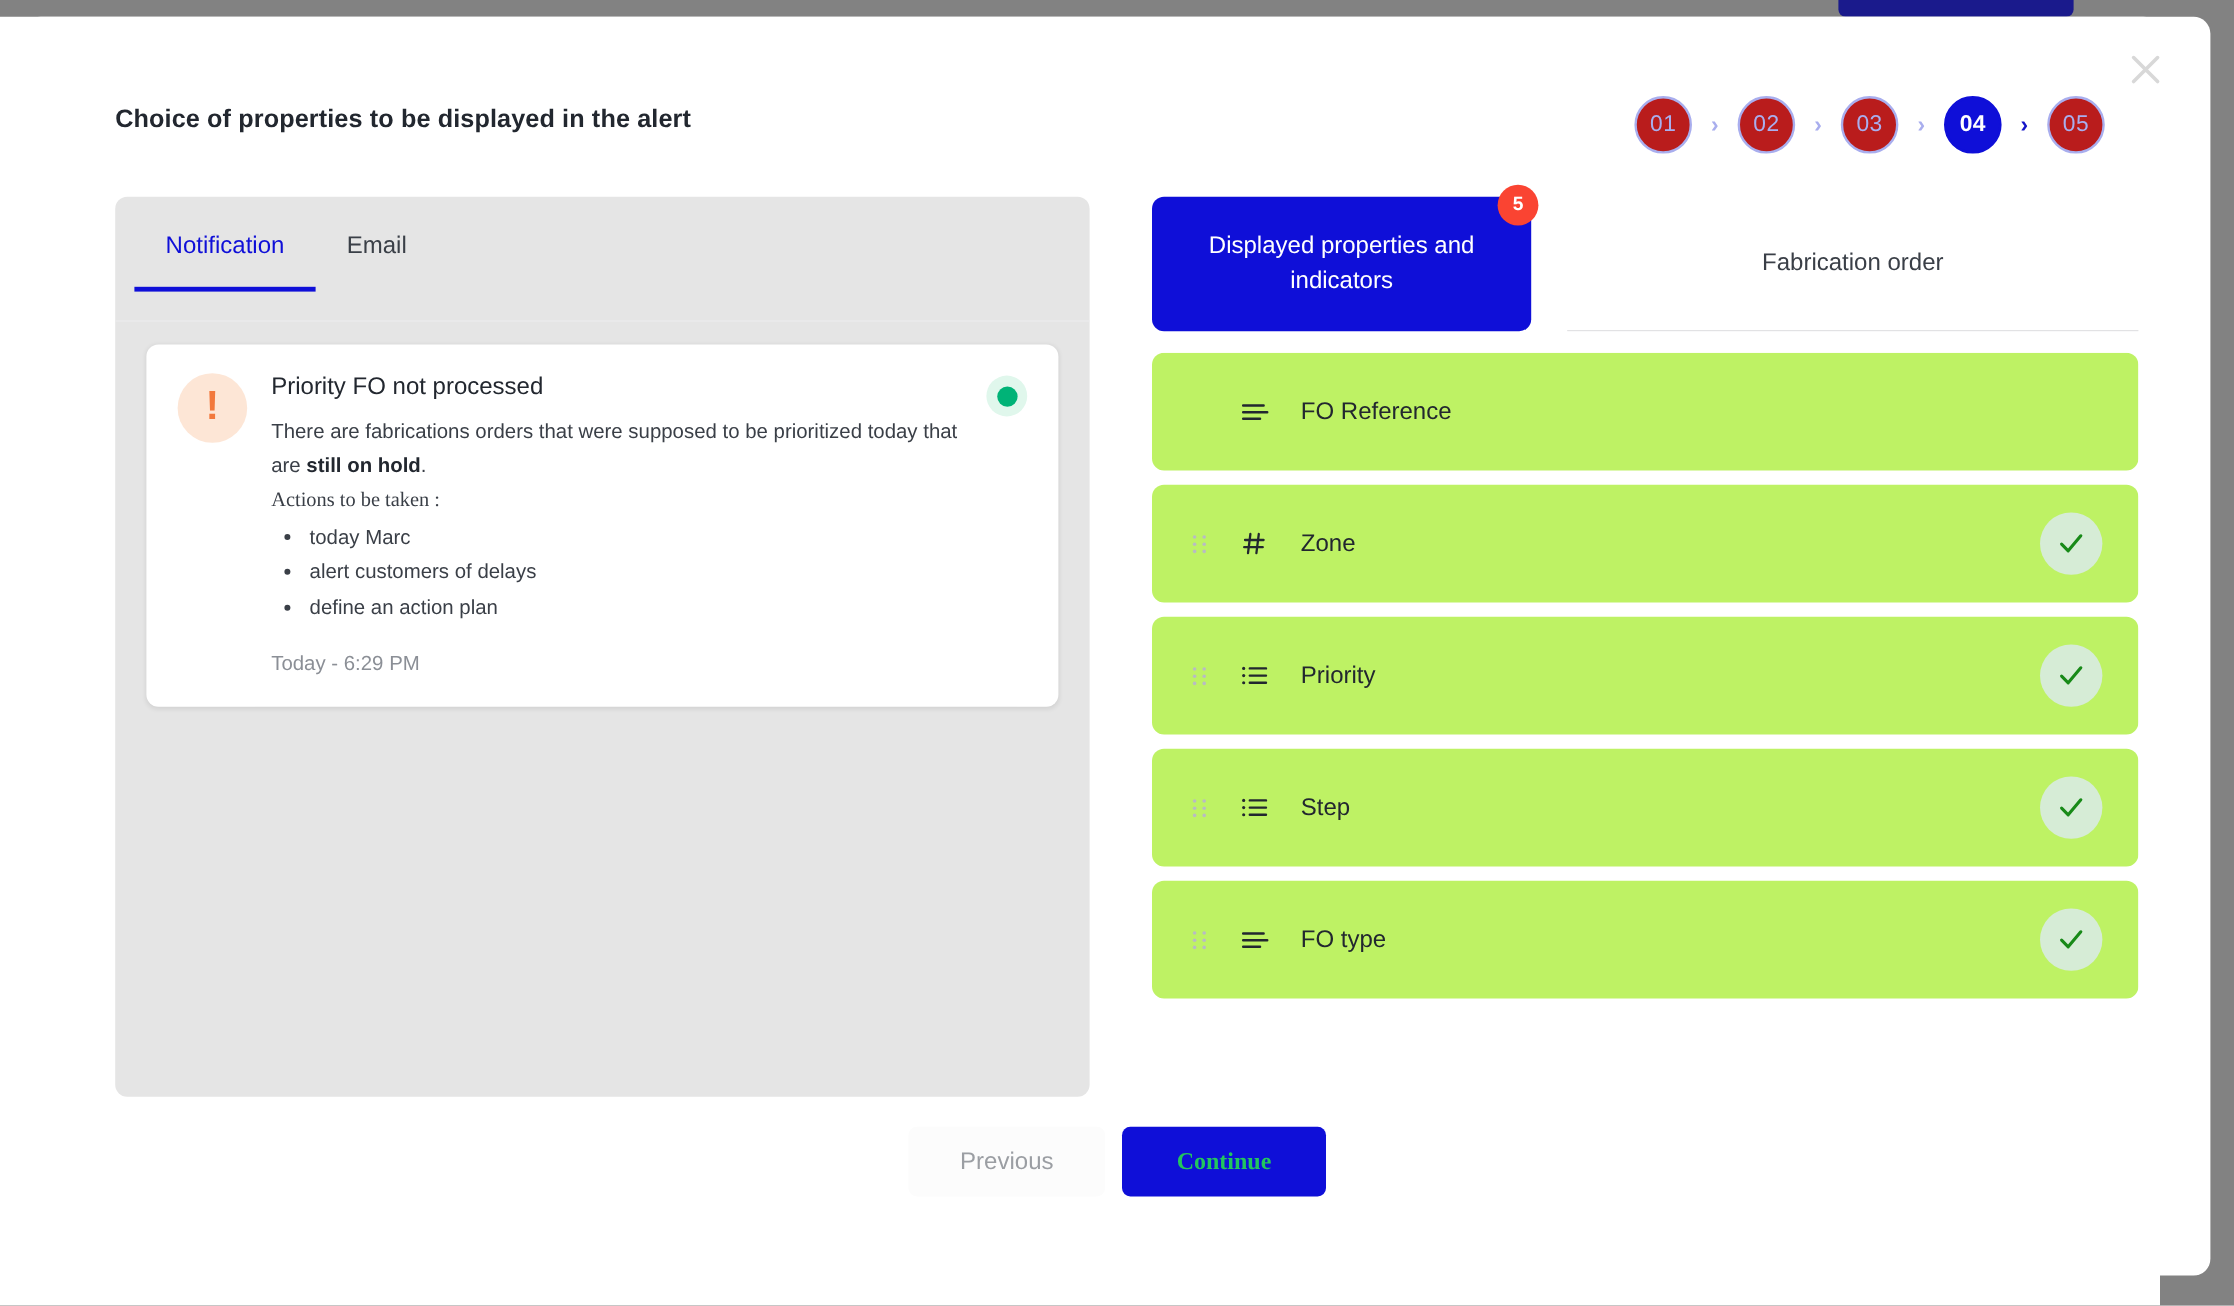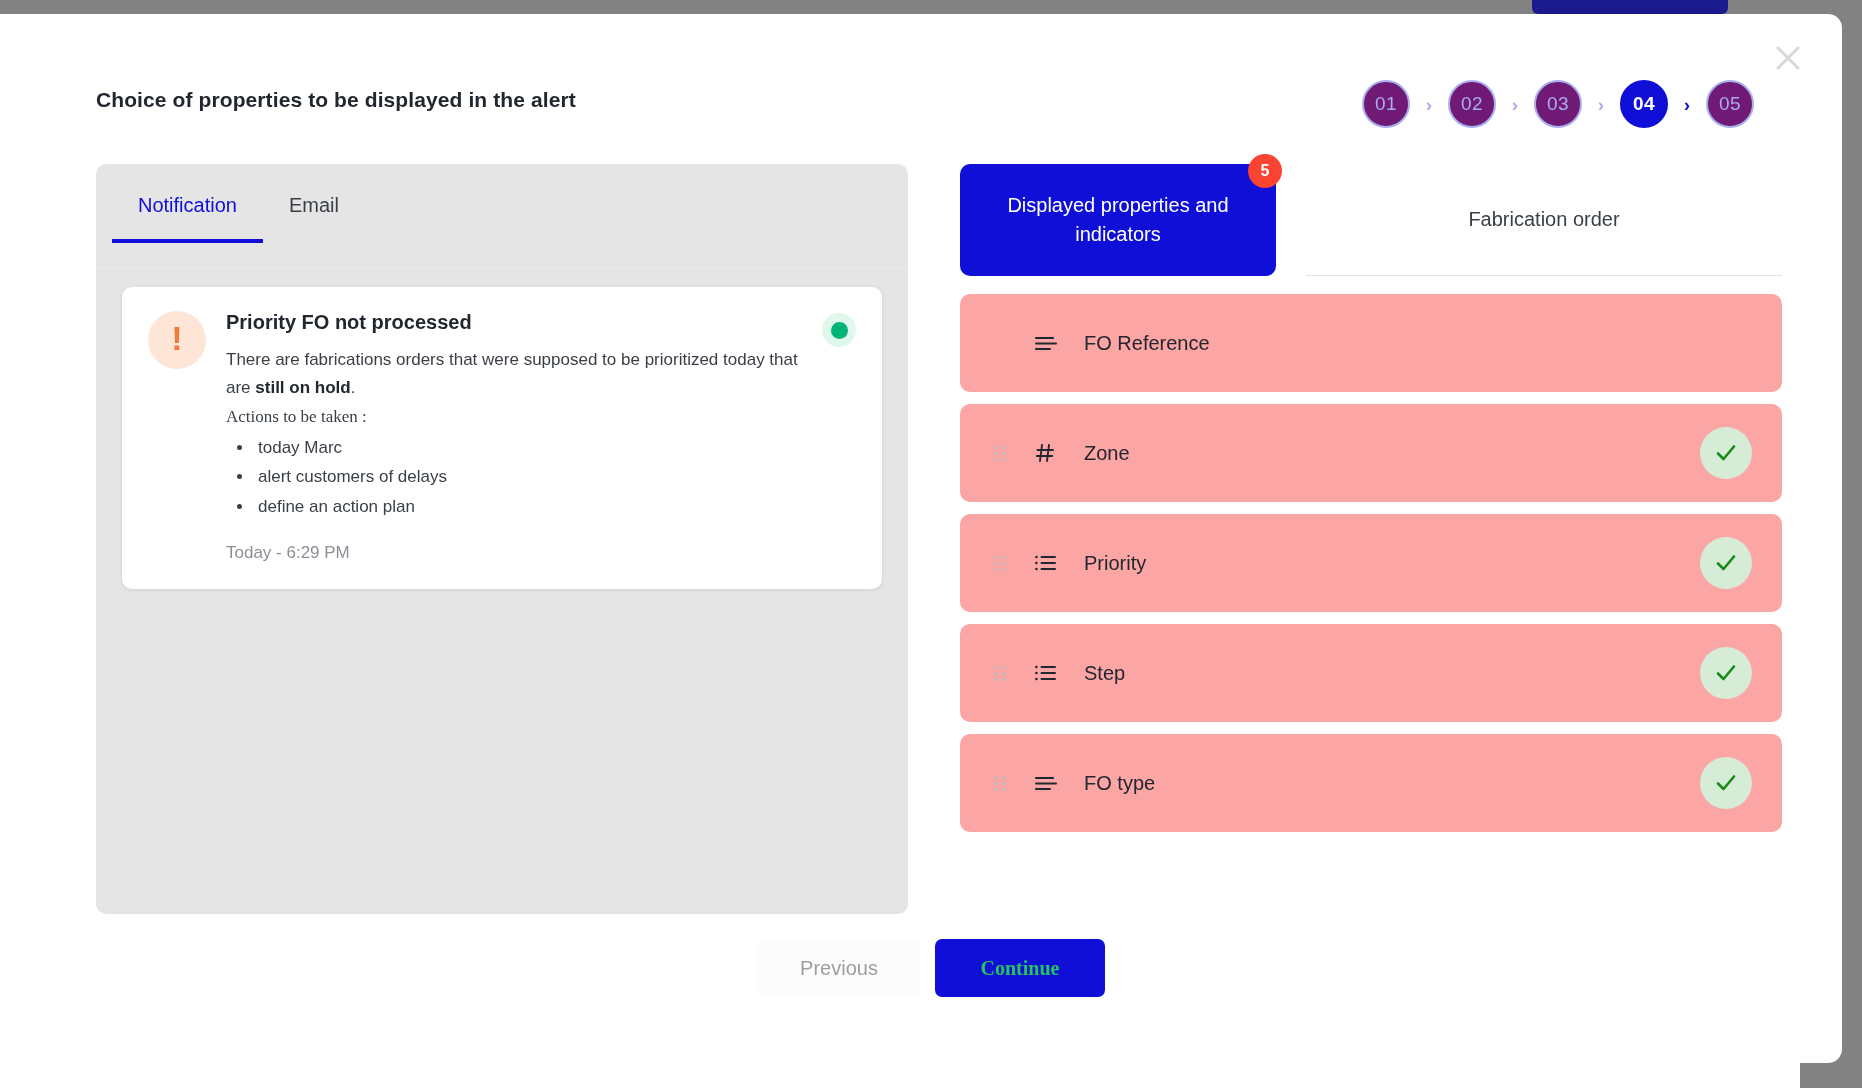--- a/index.html
+++ b/index.html
@@ -75,21 +75,21 @@
     gap: 0;
   }
   .step {
     width: 48px; height: 48px;
     border-radius: 50%;
     border: 2px solid #a9aeee;
     color: #a9aeee;
     display: flex; align-items: center; justify-content: center;
     font-size: 19px;
     letter-spacing: .4px;
-    background: #701a75;
+    background: #b91c1c;
     cursor: pointer;
   }
   .step.active {
     background: #0f0fd8;
     border-color: #0f0fd8;
     color: #ffffff;
     font-weight: 700;
     text-align: center;
   }
   .step-sep {
@@ -155,21 +155,21 @@
     display: flex; align-items: center; justify-content: center;
     color: #f2793d;
     font-size: 34px;
     font-weight: 700;
     line-height: 1;
     padding-bottom: 4px;
   }
   .notif-body { flex: 1 1 auto; min-width: 0; }
   .notif-title {
     font-size: 20px;
-    font-weight: 700;
+    font-weight: 400;
     color: #22272f;
     margin-bottom: 12px;
   }
   .notif-text {
     font-size: 17px;
     color: #3a3f47;
     line-height: 1.62;
     max-width: 610px;
   }
   .notif-text b { font-weight: 700; color: #22272f; }
@@ -271,21 +271,21 @@
     margin-top: 18px;
     height: 620px;
     overflow: hidden;
     display: flex;
     flex-direction: column;
     gap: 12px;
   }
   .prop-row {
     position: relative;
     height: 98px;
-    background: #fca5a5;
+    background: #bef264;
     border-radius: 10px;
     display: flex;
     align-items: center;
     padding: 0 30px 0 34px;
     flex: 0 0 auto;
     cursor: pointer;
   }
   .drag-handle {
     width: 14px;
     display: flex; flex-direction: column; gap: 3px;

